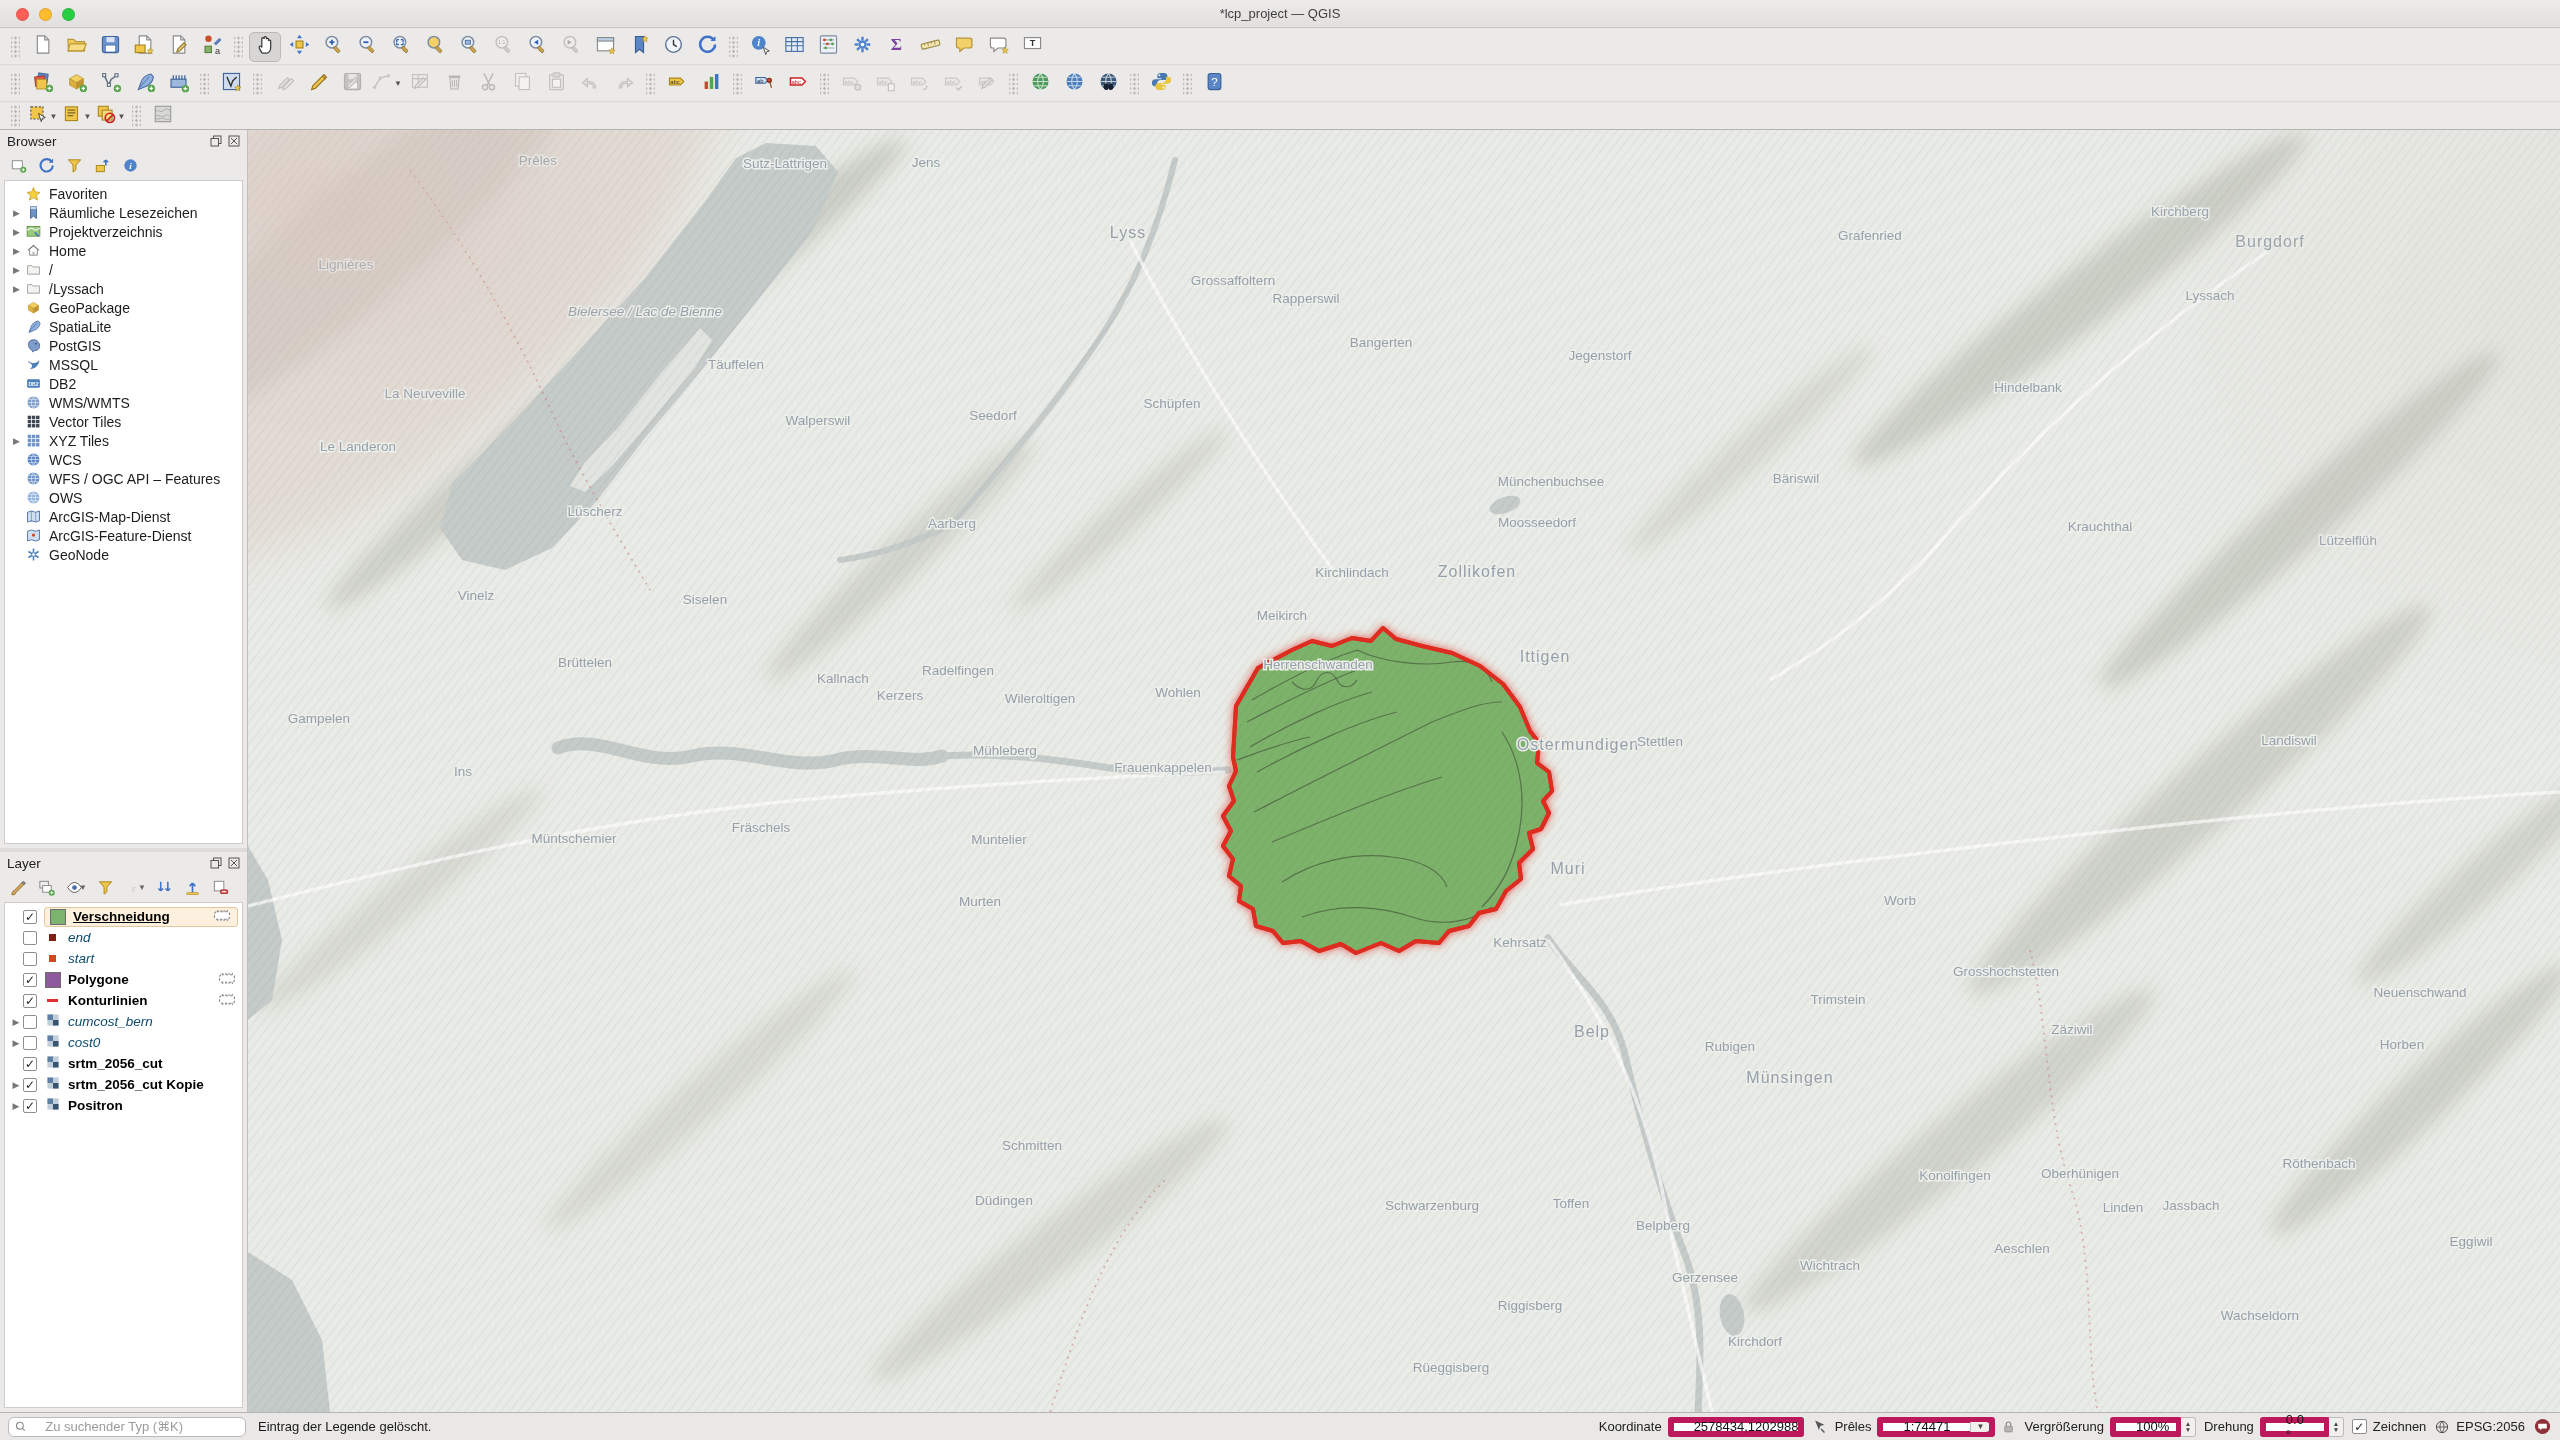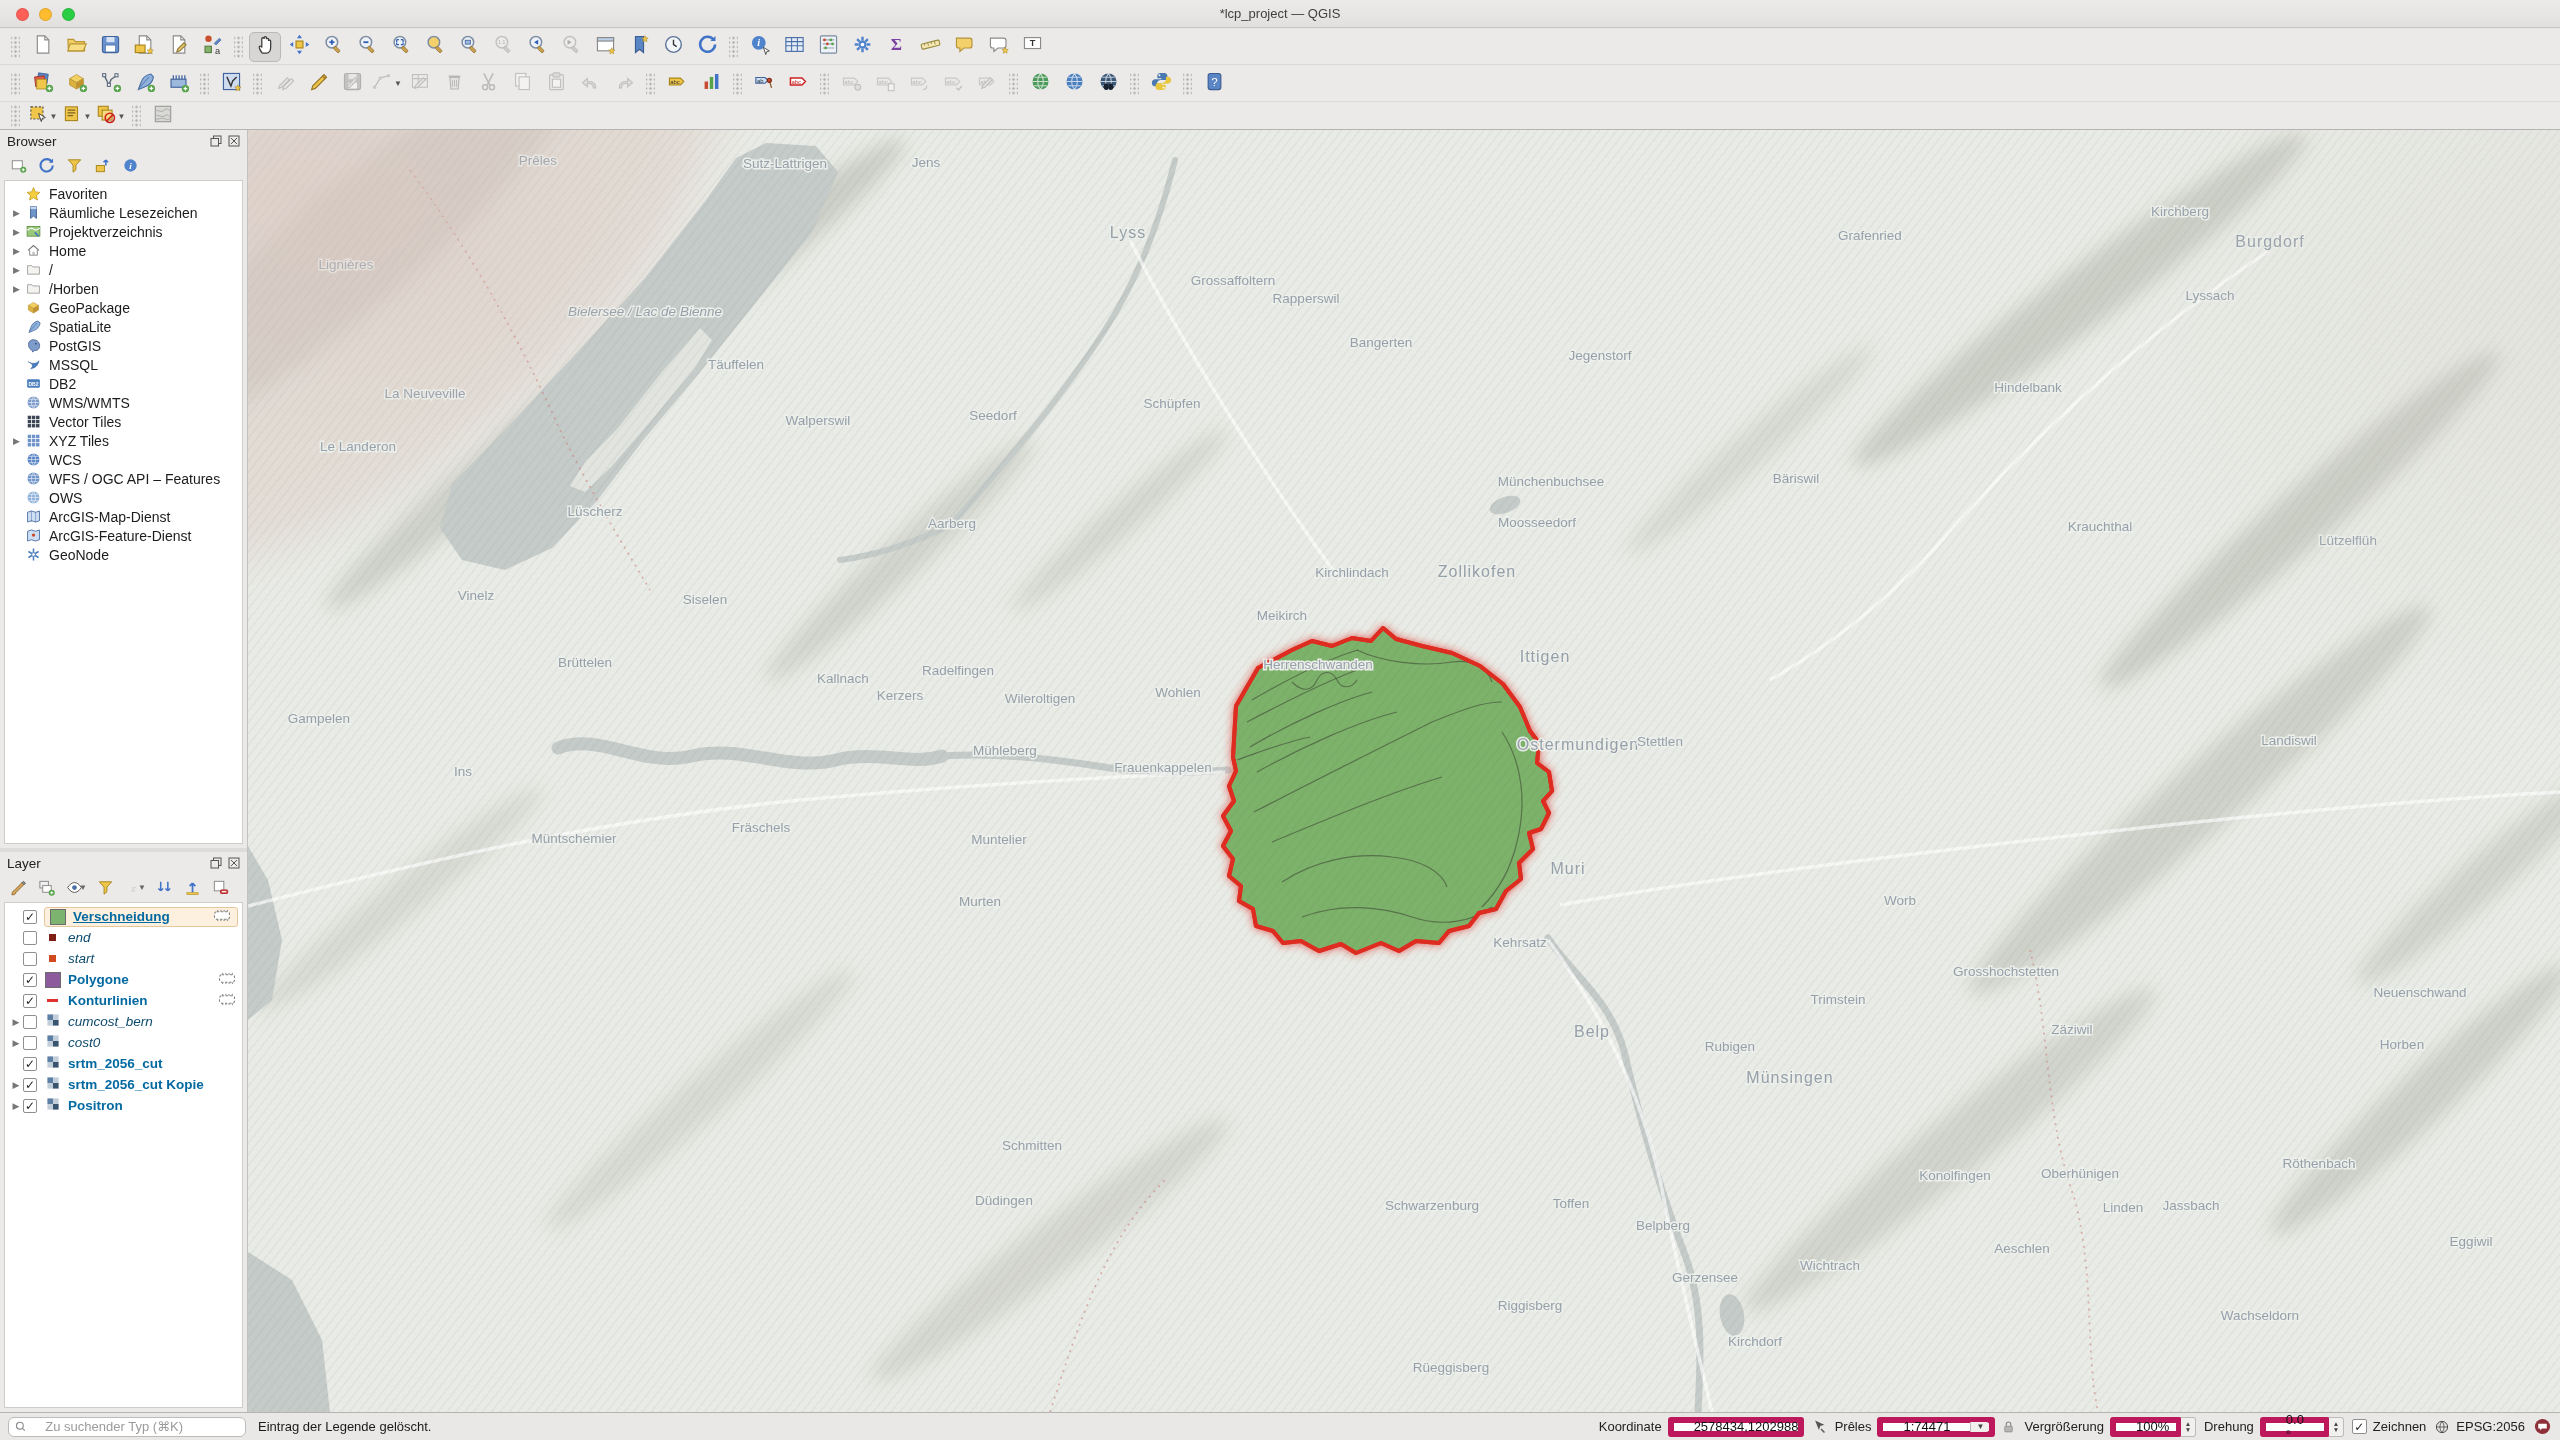--- a/index.html
+++ b/index.html
@@ -42,21 +42,21 @@
   border:1px solid #cfcdcb;overflow:hidden;padding-top:3px}
 .trow{display:flex;align-items:center;height:19px;font-size:14px;color:#1c1c1c;padding-left:5px;white-space:nowrap}
 .trow .exp{width:13px;flex:none;font-size:9px;color:#777;text-align:center}
 .trow .ticon{width:20px;flex:none;display:flex;justify-content:center;margin-right:6px}
 
 .lrow{display:flex;align-items:center;height:21px;font-size:13.5px;padding-left:4px;white-space:nowrap}
 .lrow .exp{width:14px;flex:none;font-size:9px;color:#777;text-align:center}
 .lrow .cb{width:14px;height:14px;flex:none;border:1px solid #8f8f8f;border-radius:2px;background:#fff;
   margin-right:7px;display:flex;align-items:center;justify-content:center;font-size:12px;color:#222;font-weight:bold}
 .lrow .sym{flex:none;margin-right:7px;display:flex;align-items:center;justify-content:center;width:17px}
-.lrow .lname{color:#0369a1}
+.lrow .lname{color:#000000}
 .lrow .lname.bold{font-weight:bold}
 .lrow .lname.italic{font-style:italic;color:#0c4a6e}
 .lrow.sel .selbox{display:flex;align-items:center;flex:1;background:#fdf0df;border:1px solid #e5c79e;
   border-radius:3px;padding:0 4px;height:20px;margin-right:4px}
 .lrow .selbox{display:flex;align-items:center;flex:1;margin-right:4px}
 .lrow .chip{margin-left:auto}
 .swatch{width:16px;height:16px;border:1px solid #6c6c6c}
 .ptmark{width:7px;height:7px}
 .linemark{width:11px;height:3px}
 
@@ -672,21 +672,21 @@
         </span>
         <span>/</span>
       </div>
       <div class="trow">
         <span class="exp">▶</span>
         <span class="ticon">
           <svg width="17" height="17" viewBox="0 0 20 20">
             <path d="M3 5.5h5l1.5 1.5H17v8.5H3z" fill="#f4f3ef" stroke="#999"></path>
           </svg>
         </span>
-        <span>/Horben</span>
+        <span>/Lyssach</span>
       </div>
       <div class="trow">
         <span class="exp"></span>
         <span class="ticon">
           <svg width="17" height="17" viewBox="0 0 20 20">
             <path d="M4 7.5l6-3.5 6 3.5-6 3.5z" fill="#f2d061" stroke="#b99735" stroke-width=".7"></path>
             <path d="M4 7.5V13l6 3.5v-5.5z" fill="#dcb13e" stroke="#b99735" stroke-width=".7"></path>
             <path d="M16 7.5V13l-6 3.5v-5.5z" fill="#c1922f" stroke="#b99735" stroke-width=".7"></path>
           </svg>
         </span>

